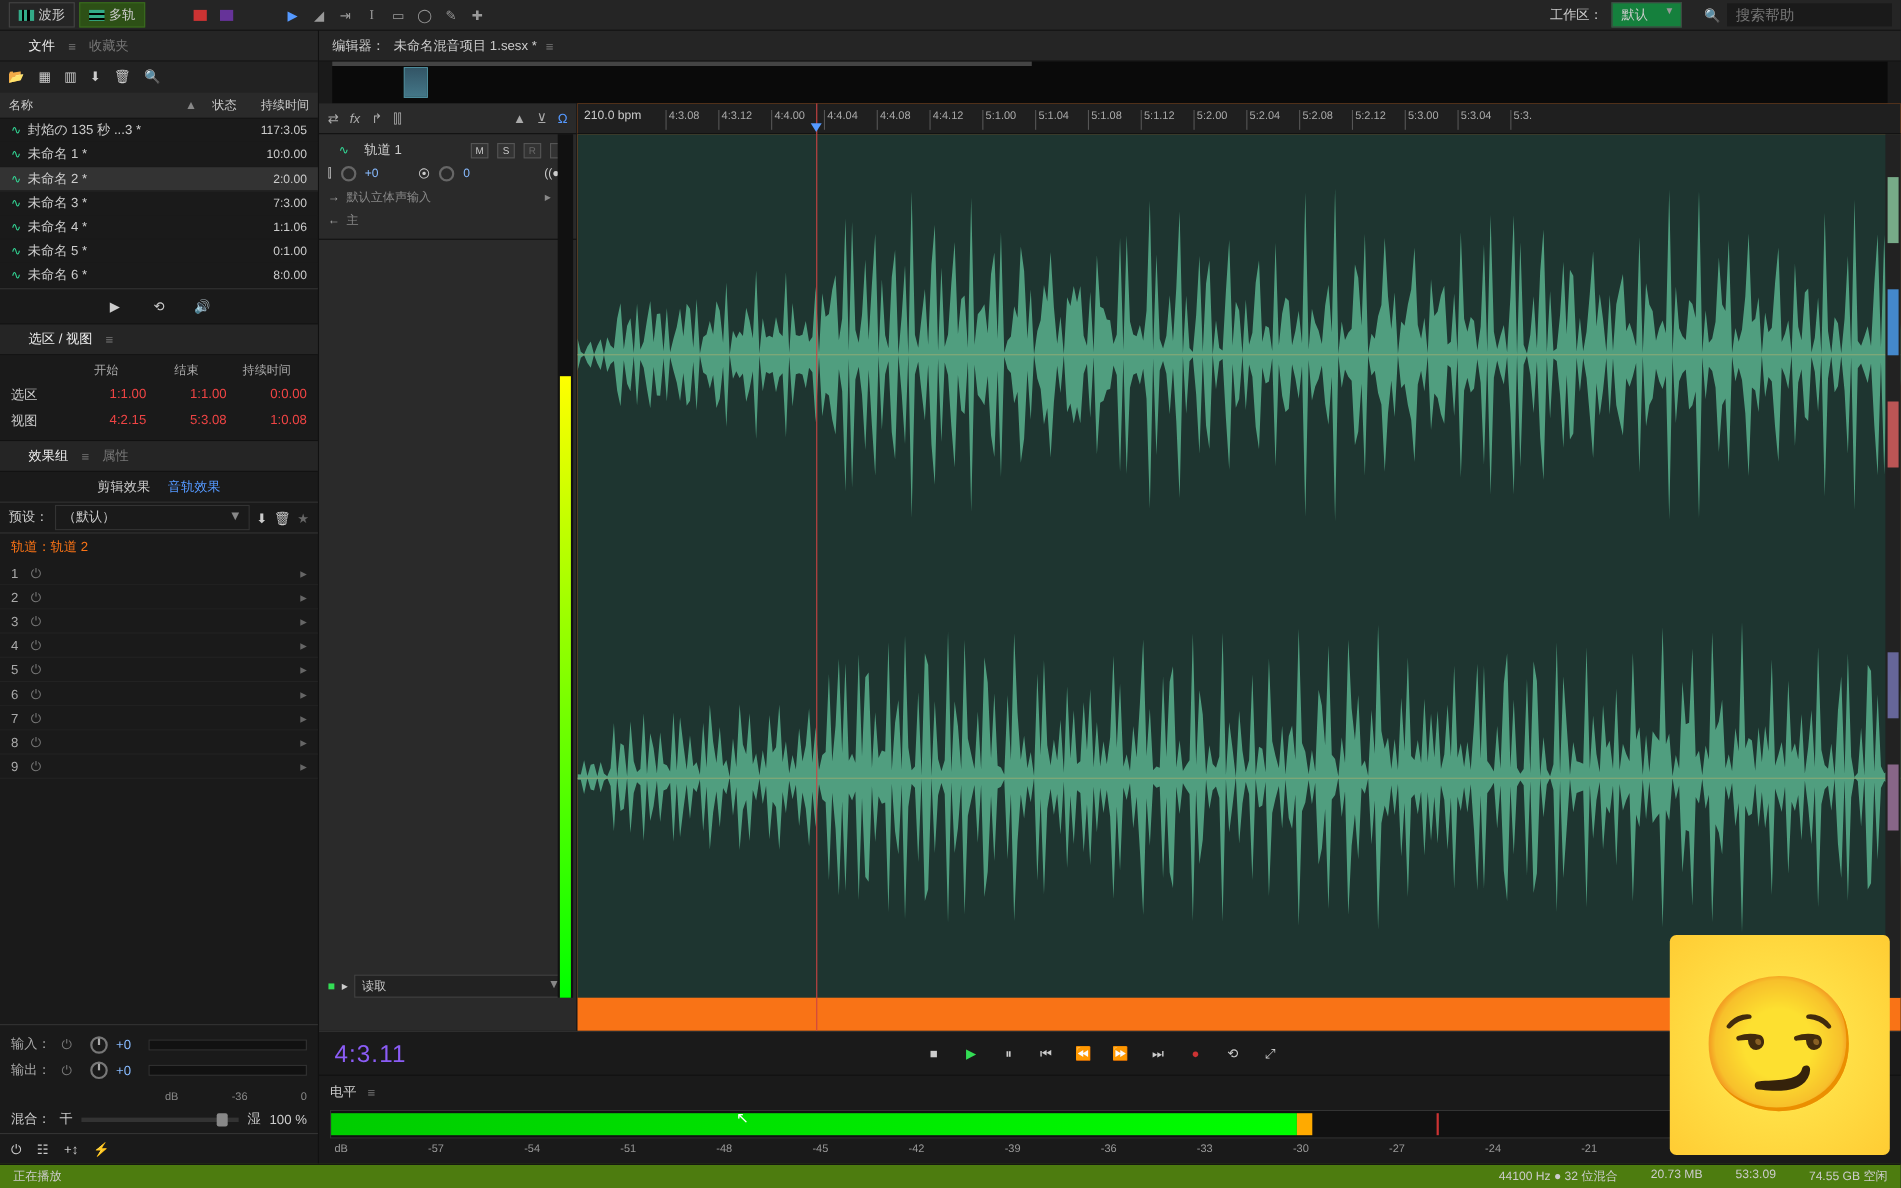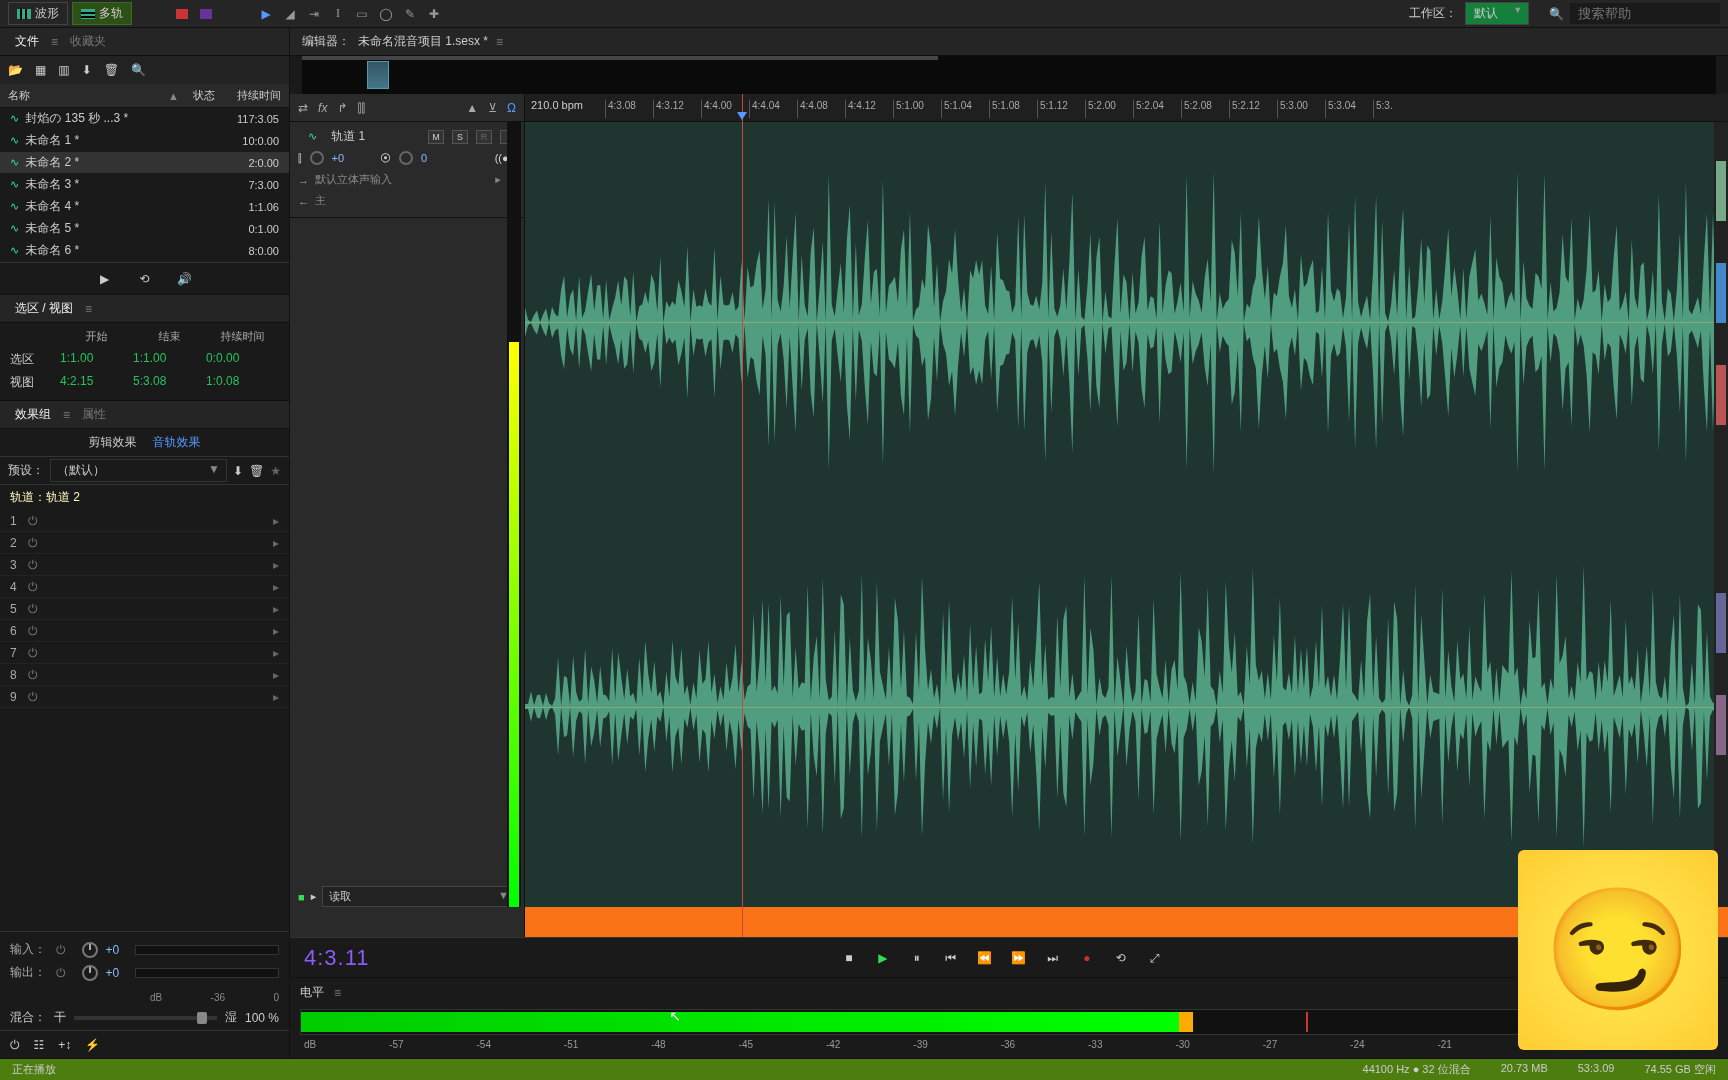--- a/index.html
+++ b/index.html
@@ -15,21 +15,21 @@
 .red-sq{width:12px;height:10px;background:#c33}
 .violet-sq{width:12px;height:10px;background:#639}
 .spacer{flex:1}
 .workspace{display:flex;align-items:center;gap:8px;margin-right:20px}
 .ws-select{background:#15803d;border:1px solid #444;padding:2px 30px 2px 8px;position:relative;cursor:pointer}
 .ws-select::after{content:'▼';font-size:9px;position:absolute;right:6px;color:#999}
 .search-box{display:flex;align-items:center;gap:6px}
 .search-input{background:#1a1a1a;border:none;color:#999;padding:3px 8px;width:150px;outline:none}
 .main-area{display:flex;height:calc(100% - 28px - 22px)}
 .left-col{width:290px;display:flex;flex-direction:column;border-right:1px solid #111}
-.panel-hdr{height:28px;display:flex;align-items:center;padding:0 15px;gap:12px;background:#252525;border-bottom:1px solid #111}
+.panel-hdr{height:28px;display:flex;align-items:center;padding:0 26px;gap:12px;background:#252525;border-bottom:1px solid #111}
 .panel-tab{cursor:pointer;color:#ccc}
 .panel-tab.active{color:#eee}
 .dim{color:#777}
 .file-toolbar{height:28px;display:flex;align-items:center;padding:0 8px;gap:12px;background:#222}
 .file-table{flex:0 0 auto}
 .file-th{height:24px;display:flex;align-items:center;background:#2a2a2a;border-bottom:1px solid #111;font-size:11px}
 .col-name{flex:1;padding-left:8px;display:flex;align-items:center;gap:4px}
 .col-state{width:50px;text-align:center}
 .col-dur{width:60px;text-align:right;padding-right:8px}
 .file-rows{}
@@ -38,28 +38,28 @@
 .wave-glyph{color:#3d9;margin:0 6px 0 10px;font-size:11px}
 .file-name{flex:1;font-size:12px}
 .file-dur{width:60px;text-align:right;padding-right:10px;font-size:11px}
 .file-controls{height:32px;display:flex;align-items:center;justify-content:center;gap:20px;border-top:1px solid #333}
 .sel-panel{border-top:1px solid #111}
 .sel-grid{padding:6px 10px}
 .sel-hdr-row{display:flex;font-size:11px;color:#aaa;margin-bottom:4px}
 .sel-lbl{width:50px}
 .sel-col{flex:1;text-align:center}
 .sel-row{display:flex;font-size:12px;padding:3px 0}
-.sel-val{flex:1;text-align:left;color:#22c55e}
+.sel-val{flex:1;text-align:right;color:#ef4444}
 .fx-panel{flex:1;border-top:1px solid #111;display:flex;flex-direction:column}
 .fx-tabs{height:28px;display:flex;align-items:center;justify-content:center;gap:16px;border-bottom:1px solid #333}
 .fx-tab{cursor:pointer}
 .fx-tab.active{color:#59f}
 .preset-row{height:28px;display:flex;align-items:center;padding:0 8px;gap:6px;border-bottom:1px solid #333}
 .preset-select{flex:1;background:#1a1a1a;border:1px solid #333;padding:2px 6px;cursor:pointer}
-.track-lbl{padding:4px 10px;font-size:12px;color:#fef9c3}
+.track-lbl{padding:4px 10px;font-size:12px;color:#f97316}
 .fx-slots{flex:1;overflow:auto}
 .fx-slot{height:22px;display:flex;align-items:center;padding:0 10px;border-bottom:1px solid #222;cursor:pointer}
 .fx-slot-num{width:18px;color:#aaa}
 .power-ico{color:#777;margin-right:8px}
 .fx-arrow{margin-left:auto;color:#666}
 .io-section{border-top:1px solid #333;padding:6px 10px}
 .io-row{display:flex;align-items:center;gap:8px;padding:3px 0;font-size:12px}
 .io-lbl{color:#aaa;width:38px}
 .knob{width:16px;height:16px;border-radius:50%;border:2px solid #777;position:relative}
 .knob::after{content:'';position:absolute;width:2px;height:6px;background:#aaa;top:0;left:50%;transform:translateX(-50%)}

